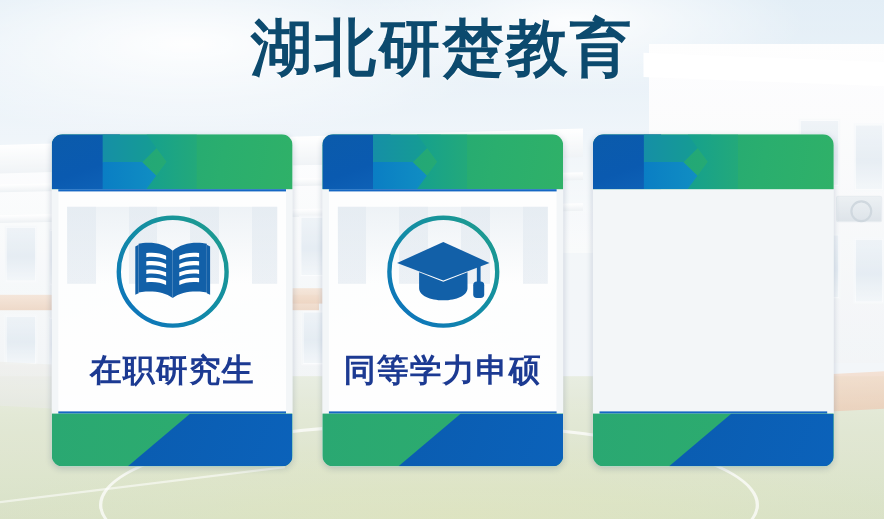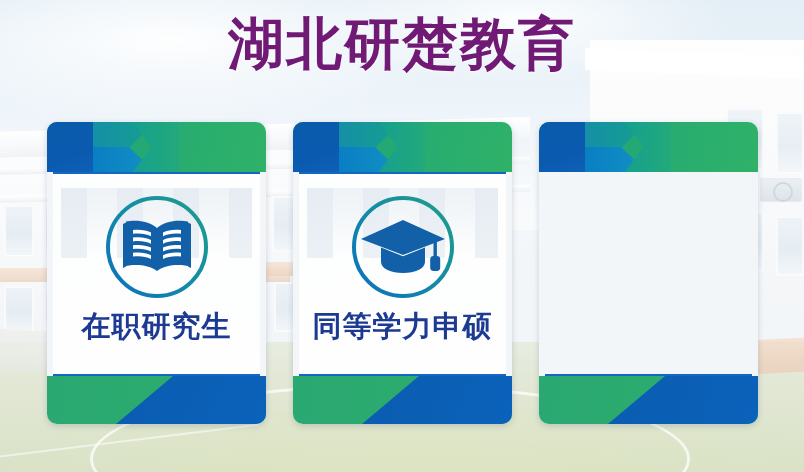--- a/index.html
+++ b/index.html
@@ -106,21 +106,21 @@
     position:absolute; inset:0;
     background:linear-gradient(180deg, rgba(255,255,255,.42) 0%, rgba(255,255,255,.30) 45%, rgba(255,255,255,.24) 100%);
   }
 
   
   .title {
     position:absolute; left:0; top:13px; width:804px;
     text-align:center;
     font-size:56px; line-height:62px;
     font-weight:bold;
-    color:#701a75;
+    color:#0c4a6e;
     letter-spacing:2px;
     text-shadow:0 1px 2px rgba(255,255,255,.85);
     white-space:nowrap;
   }
 
   
   .cards { position:absolute; left:47px; top:122px; width:710px; height:302px; }
 
   .card {
     position:absolute; top:0; width:219px; height:302px;
@@ -179,21 +179,21 @@
 
   .icon-ring {
     position:relative;
     width:110px; height:110px;
     margin-top:18px;
   }
   .icon-ring svg { display:block; width:110px; height:110px; }
 
   .card-label {
     position:relative;
-    margin-top:7px;
+    margin-top:18px;
     font-size:29px; line-height:34px;
     font-weight:bold;
     color:#1c3a92;
     letter-spacing:1px;
     white-space:nowrap;
   }
 
   
   .card-foot {
     position:absolute; left:0; bottom:0; width:219px; height:48px;

